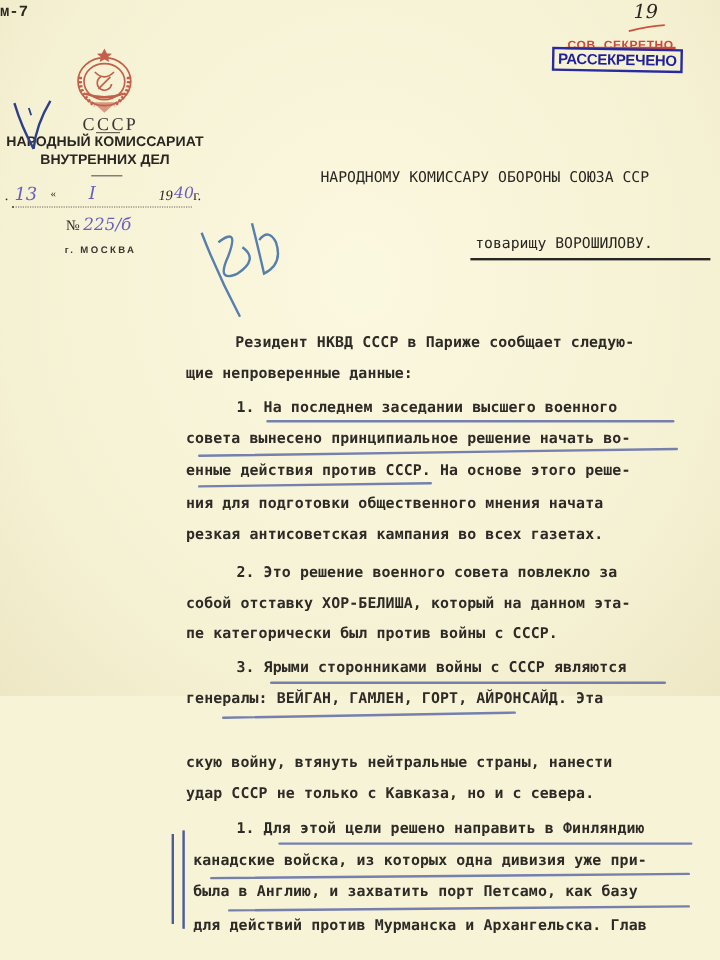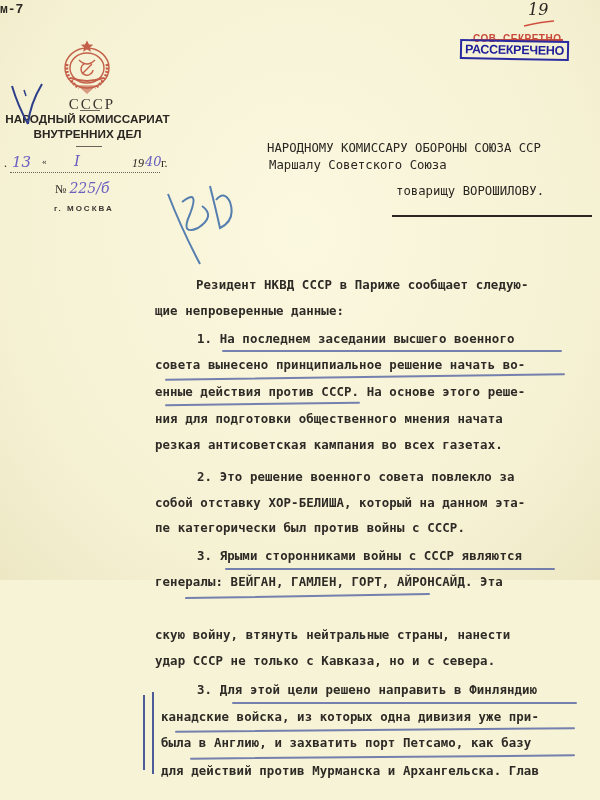--- a/index.html
+++ b/index.html
@@ -15,21 +15,21 @@
   .hw{font-family:"DejaVu Serif",serif;font-style:italic;color:#6a5fc0;}
   .numrow{left:55px;top:180px;font-family:"Liberation Serif",serif;font-size:12px;}
   .city{left:54px;top:204px;font-family:"Liberation Sans",sans-serif;font-weight:bold;font-size:8px;letter-spacing:2px;color:#3a3632;}
   .stamp-old{left:473px;top:33px;font-family:"Liberation Sans",sans-serif;font-weight:bold;font-size:10px;color:#c84a3a;letter-spacing:0.5px;}
   .stamp-old::after{content:"";position:absolute;left:-2px;right:-2px;top:6px;height:1.5px;background:#c84a3a;}
   .stamp-new{left:460px;top:40px;border:2px solid #2a2aa0;padding:0 3px;font-family:"Liberation Sans",sans-serif;font-weight:bold;font-size:12.5px;color:#1f1f9a;transform:rotate(1deg);letter-spacing:-0.3px;line-height:16px;}
   .pagenum{left:528px;top:0px;font-family:"DejaVu Serif",serif;font-style:italic;font-size:16px;color:#2a2622;}
   .addr{font-size:12.3px;white-space:pre;color:#2a2622;}
   .addr1{left:249px;top:141px;margin-left:18px;}
   .addr2{left:269px;top:158px;}
-  .addr3{left:396px;top:184px;}
+  .addr3{left:396px;top:196px;}
   .addr3-line{left:392px;top:215px;width:200px;height:2px;background:#2a2622;}
   .body-line{font-size:12.4px;white-space:pre;font-weight:bold;color:#2e2a26;letter-spacing:0.1px;}
   .ul{position:absolute;height:2px;background:#4a5aa0;opacity:0.75;border-radius:2px;}
   .margin-bar{position:absolute;width:2px;background:#2f3f8f;opacity:0.85;}
   svg{overflow:visible;}
 </style>
 </head>
 <body>
 
 <div class="page">
@@ -89,39 +89,38 @@
 
   <svg class="abs" style="left:160px;top:180px;" width="90" height="90">
     <g stroke="#3a6aa8" stroke-width="2" fill="none" opacity="0.85">
       <path d="M8 14 Q22 50 40 84"></path>
       <path d="M22 22 Q40 8 30 34 Q20 56 38 48 Q56 36 42 26"></path>
       <path d="M50 6 Q56 30 60 48 Q76 40 70 22 Q64 10 56 20"></path>
     </g>
   </svg>
 
   <div class="abs addr addr1">НАРОДНОМУ КОМИССАРУ ОБОРОНЫ СОЮЗА ССР</div>
-  <div class="abs addr addr2">Маршалу Советского Союза</div>
   <div class="abs addr addr3">товарищу ВОРОШИЛОВУ.</div>
   <div class="abs addr3-line"></div>
 
   <div class="abs body-line" style="left:196px;top:277px;">Резидент НКВД СССР в Париже сообщает следую-</div>
   <div class="abs body-line" style="left:155px;top:303px;">щие непроверенные данные:</div>
   <div class="abs body-line" style="left:197px;top:331px;">1. На последнем заседании высшего военного</div>
   <div class="abs body-line" style="left:155px;top:357px;">совета вынесено принципиальное решение начать во-</div>
   <div class="abs body-line" style="left:155px;top:384px;">енные действия против СССР. На основе этого реше-</div>
   <div class="abs body-line" style="left:155px;top:411px;">ния для подготовки общественного мнения начата</div>
   <div class="abs body-line" style="left:155px;top:437px;">резкая антисоветская кампания во всех газетах.</div>
   <div class="abs body-line" style="left:197px;top:469px;">2. Это решение военного совета повлекло за</div>
   <div class="abs body-line" style="left:155px;top:495px;">собой отставку ХОР-БЕЛИША, который на данном эта-</div>
   <div class="abs body-line" style="left:155px;top:520px;">пе категорически был против войны с СССР.</div>
   <div class="abs body-line" style="left:197px;top:548px;">3. Ярыми сторонниками войны с СССР являются</div>
   <div class="abs body-line" style="left:155px;top:574px;">генералы: ВЕЙГАН, ГАМЛЕН, ГОРТ, АЙРОНСАЙД. Эта</div>
   <div class="abs body-line" style="left:155px;top:627px;">скую войну, втянуть нейтральные страны, нанести</div>
   <div class="abs body-line" style="left:155px;top:653px;">удар СССР не только с Кавказа, но и с севера.</div>
-  <div class="abs body-line" style="left:197px;top:682px;">3. Для этой цели решено направить в Финляндию</div>
+  <div class="abs body-line" style="left:197px;top:682px;">1. Для этой цели решено направить в Финляндию</div>
   <div class="abs body-line" style="left:161px;top:709px;">канадские войска, из которых одна дивизия уже при-</div>
   <div class="abs body-line" style="left:161px;top:735px;">была в Англию, и захватить порт Петсамо, как базу</div>
   <div class="abs body-line" style="left:161px;top:763px;">для действий против Мурманска и Архангельска. Глав</div>
 
   <div class="ul" style="left:222px;top:350px;width:340px;"></div>
   <div class="ul" style="left:165px;top:376px;width:400px;transform:rotate(-0.8deg);"></div>
   <div class="ul" style="left:165px;top:403px;width:195px;transform:rotate(-0.8deg);"></div>
   <div class="ul" style="left:225px;top:568px;width:330px;"></div>
   <div class="ul" style="left:185px;top:595px;width:245px;transform:rotate(-1deg);"></div>
   <div class="ul" style="left:232px;top:702px;width:345px;"></div>

